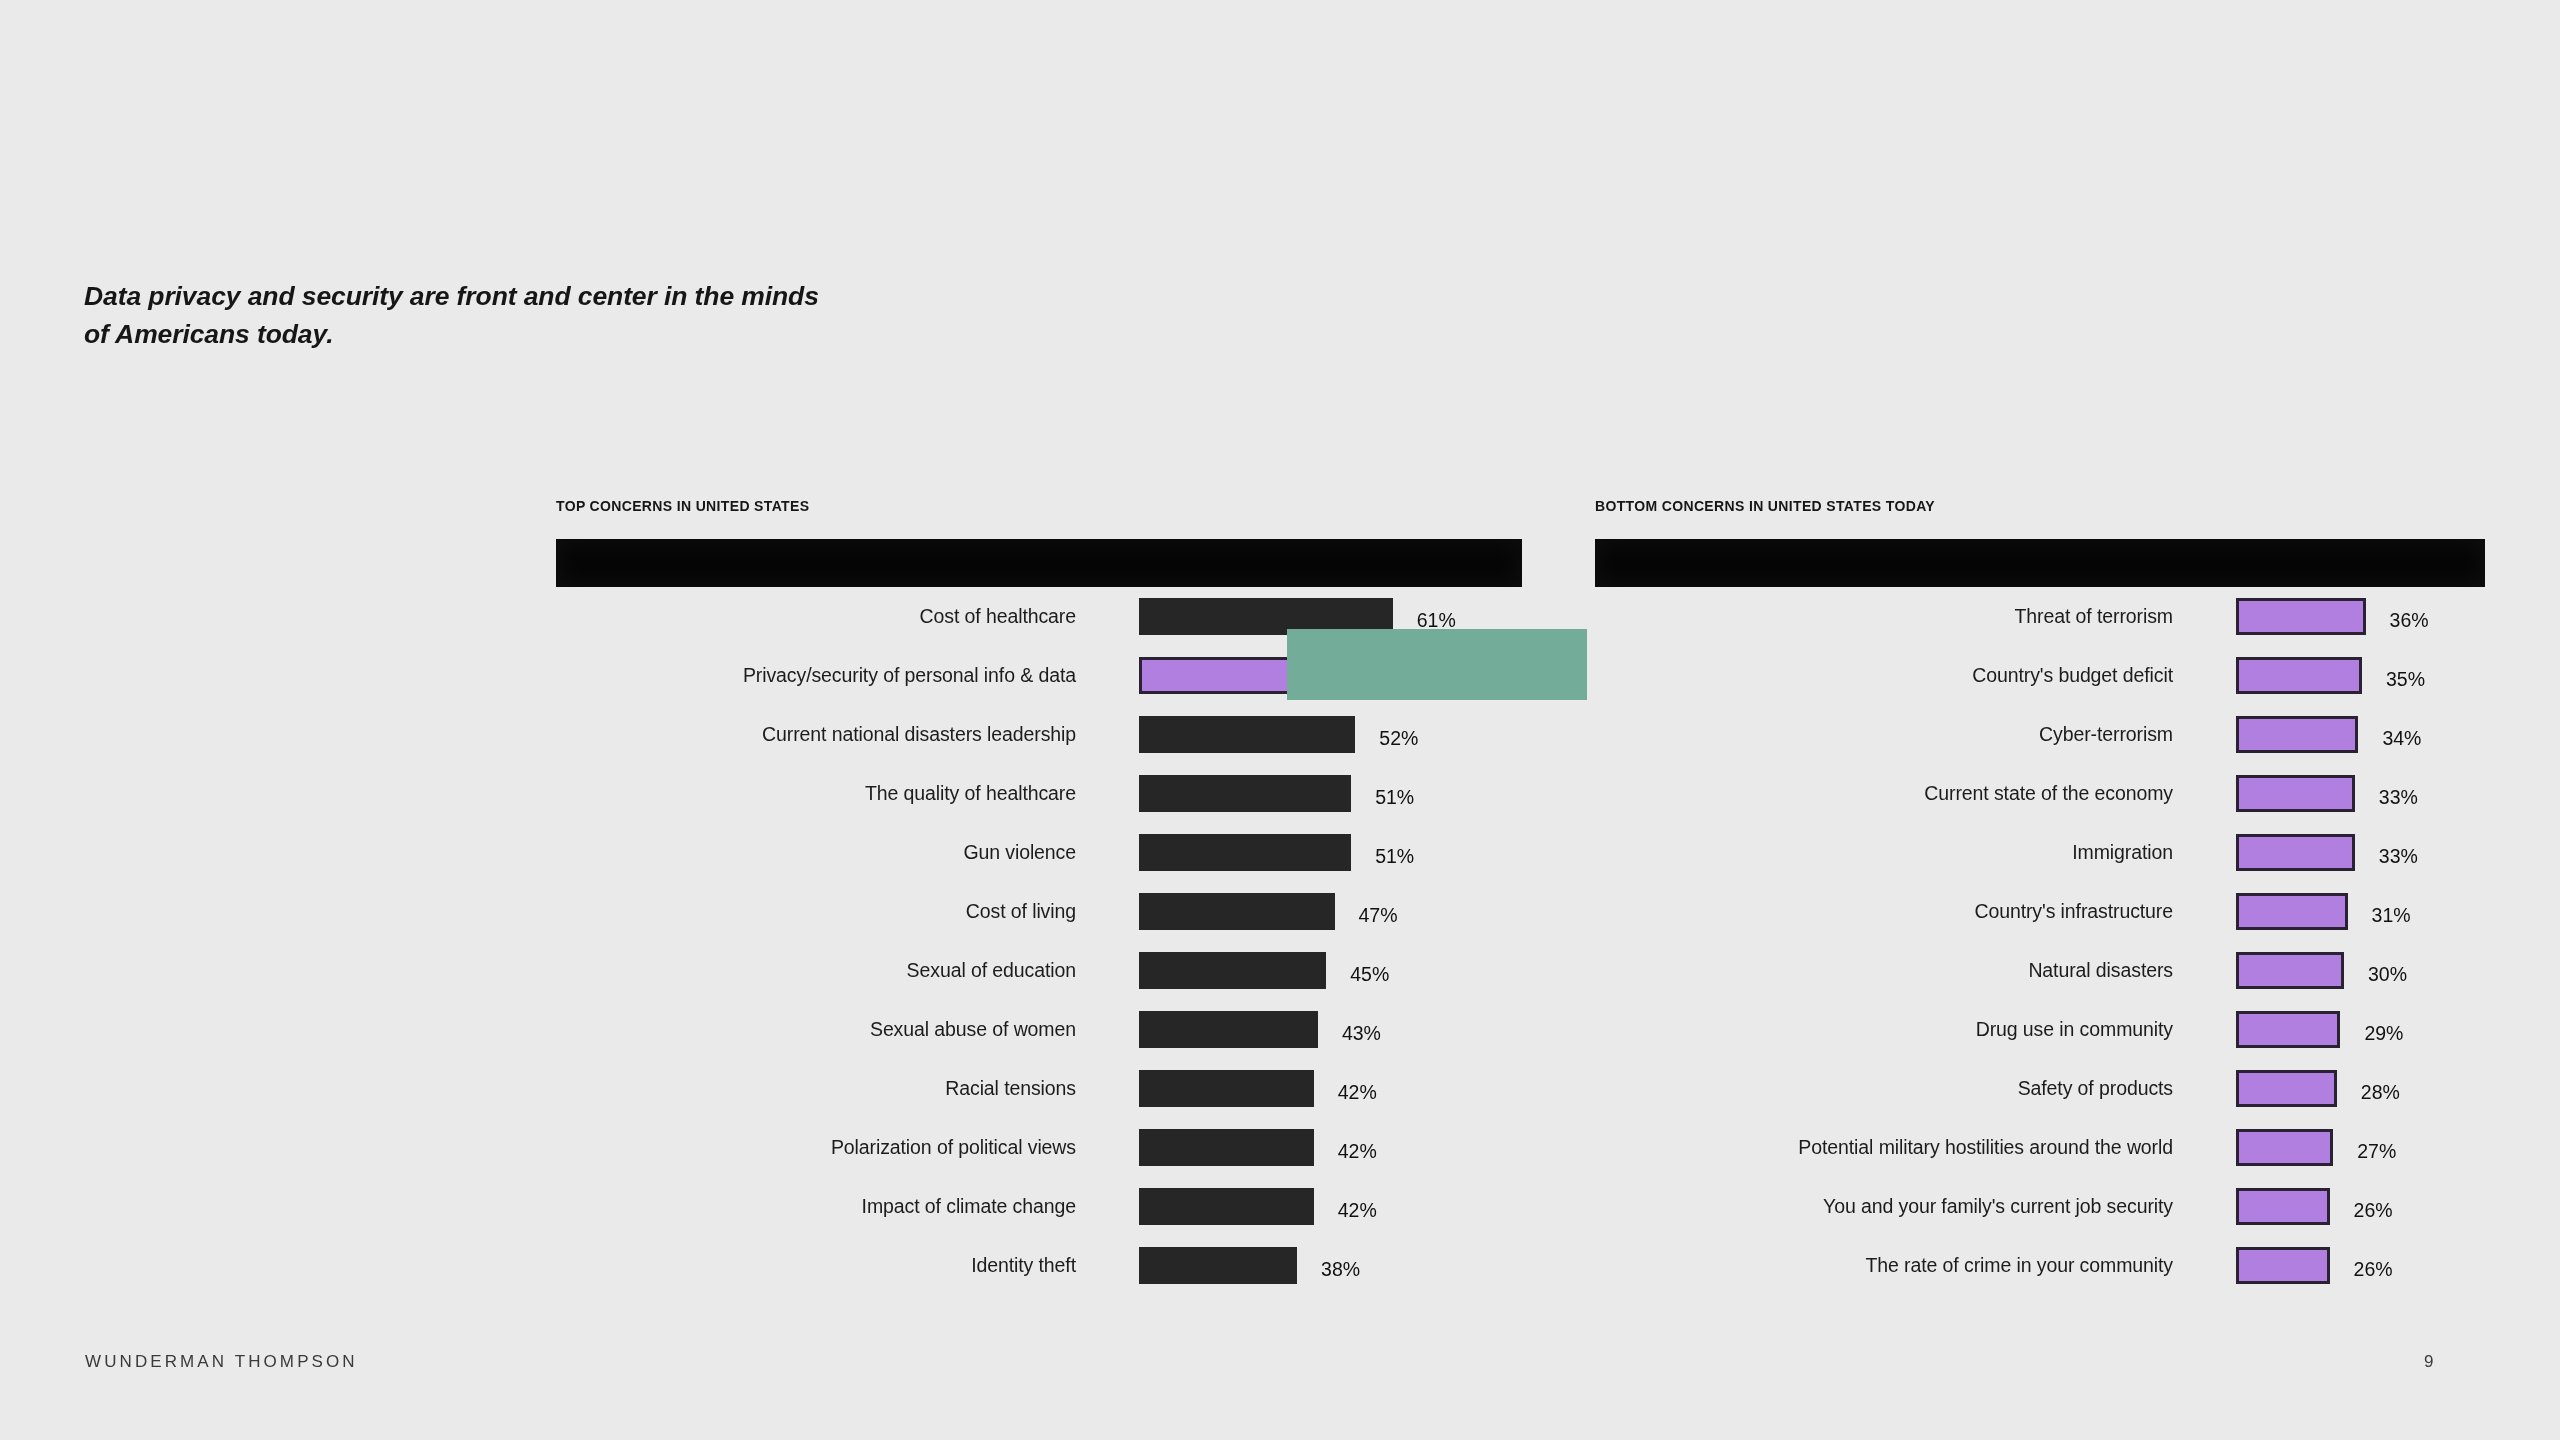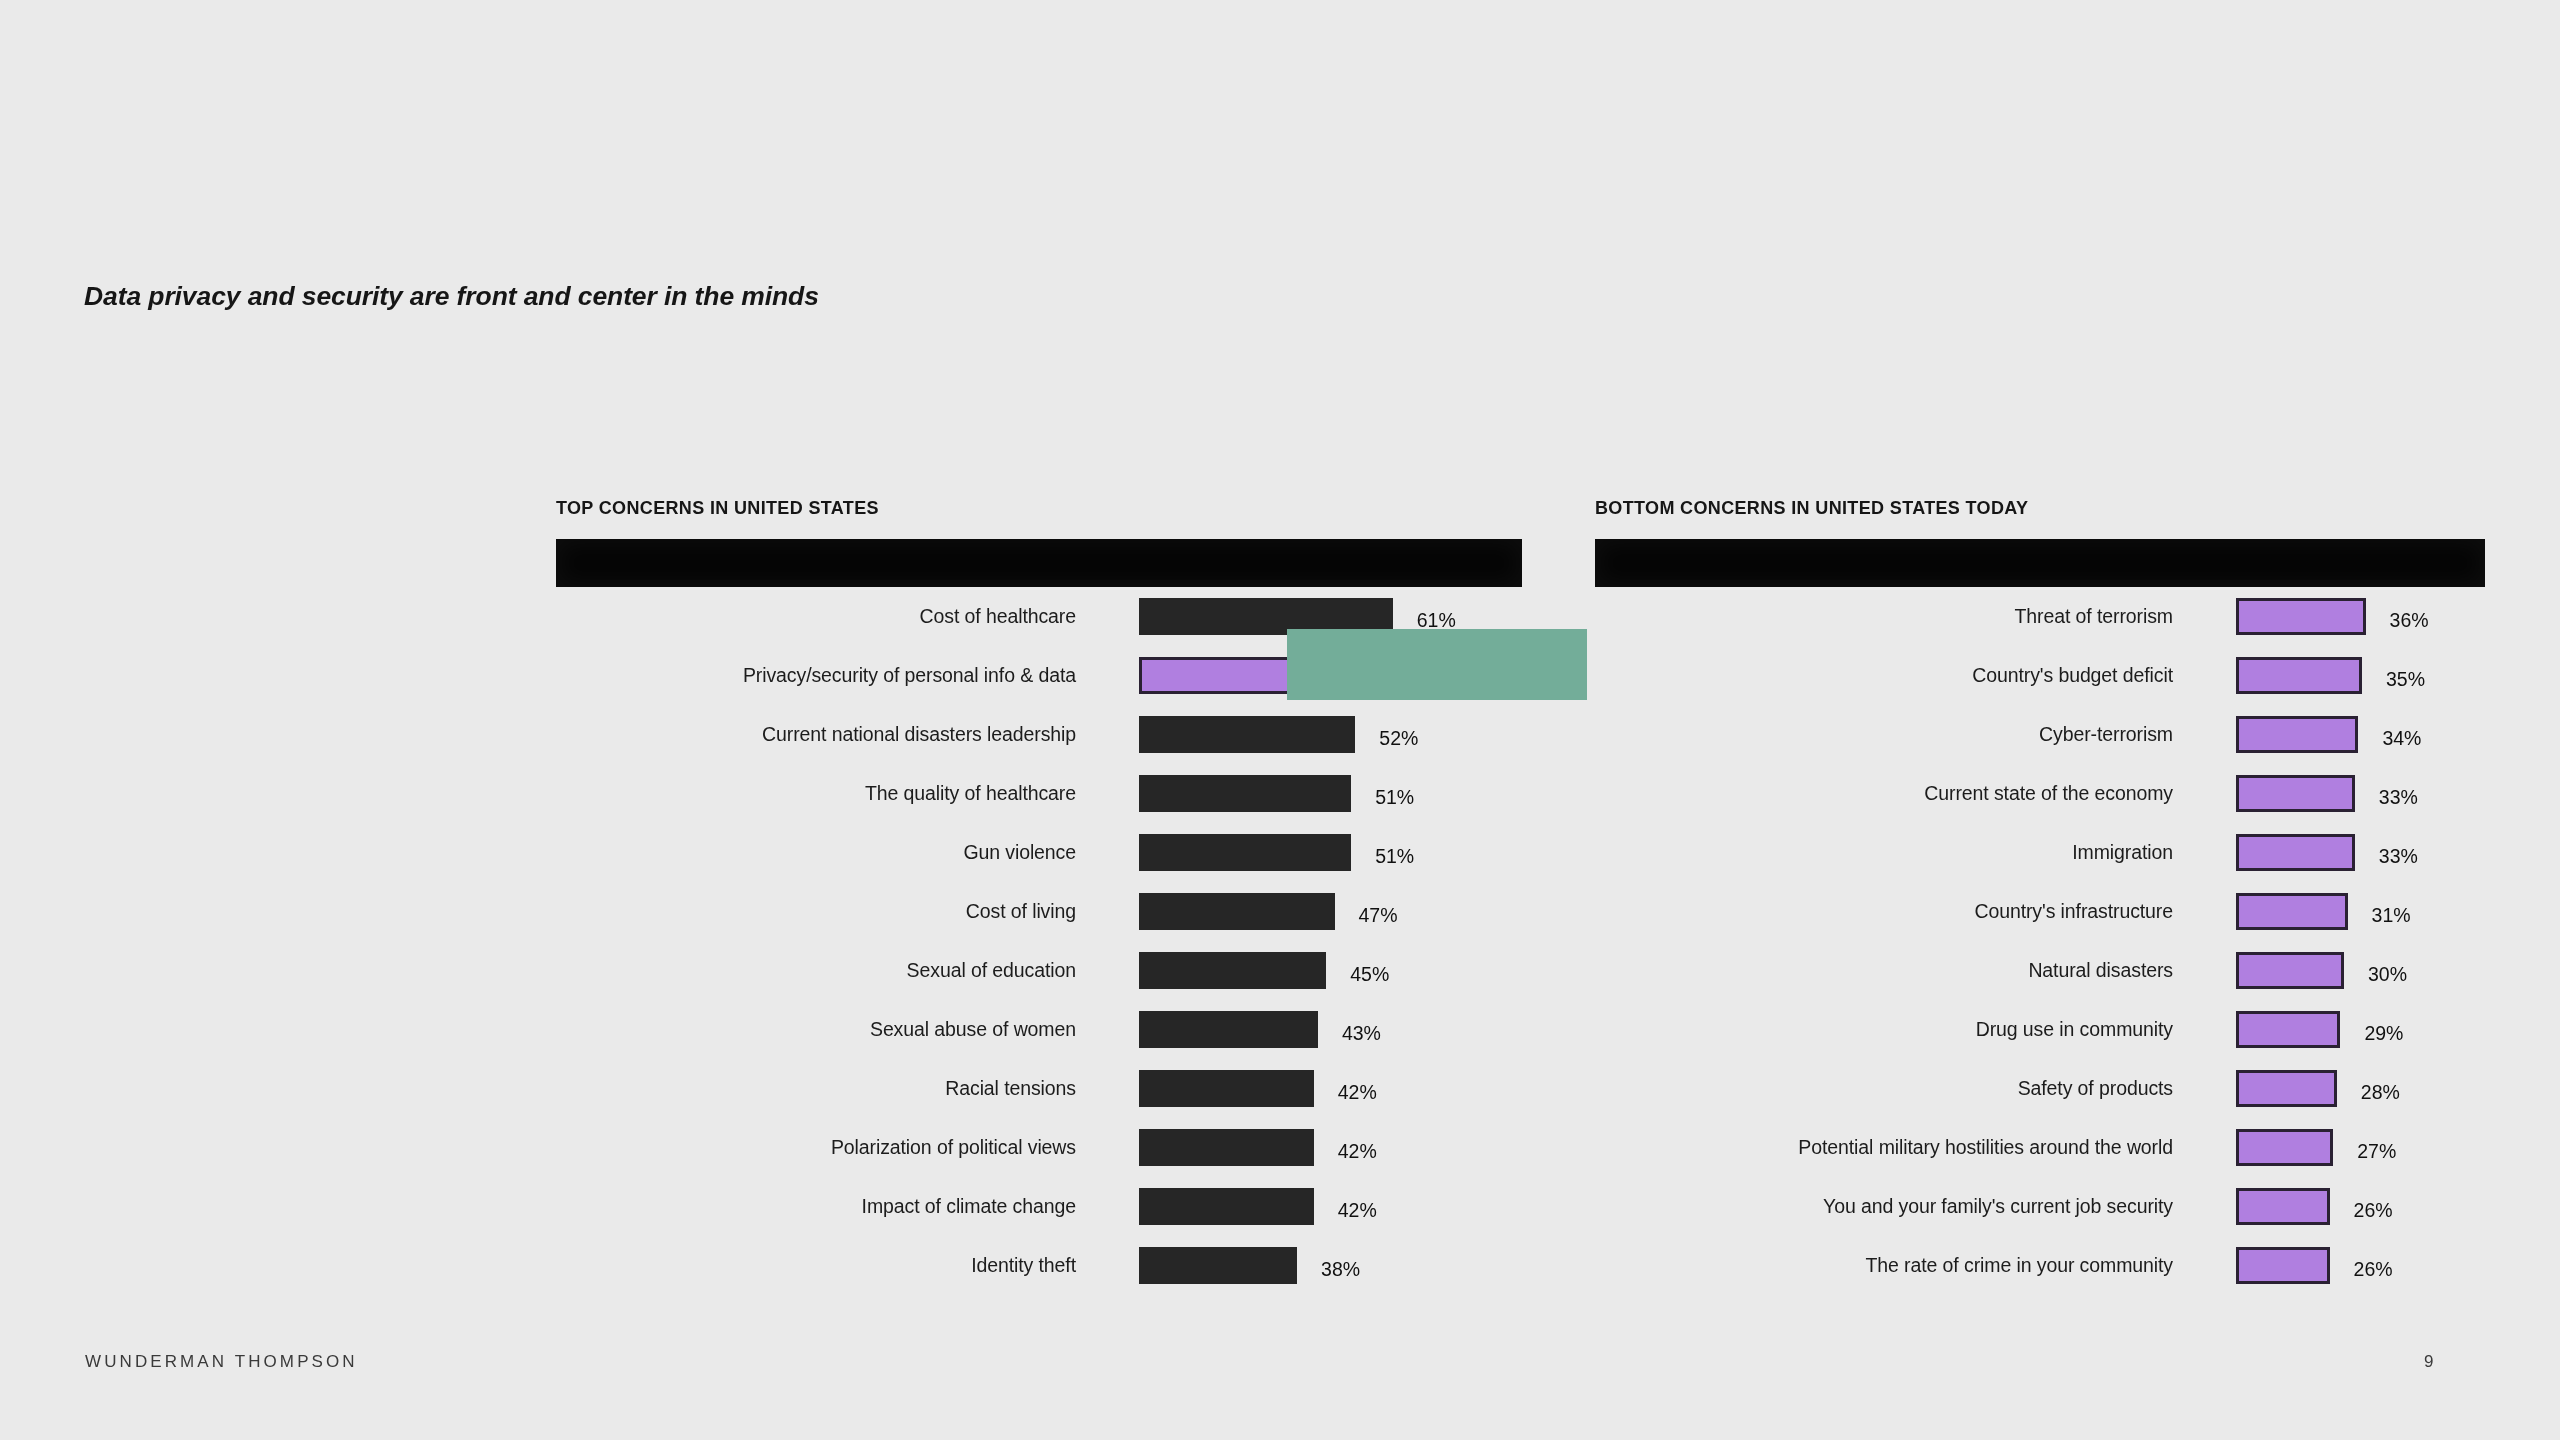--- a/index.html
+++ b/index.html
@@ -32,21 +32,21 @@
 
   
   .panel {
     position: absolute;
     top: 498px;
   }
   #panel-left  { left: 556px;  width: 966px; }
   #panel-right { left: 1595px; width: 890px; }
 
   .panel-title {
-    font-size: 18px;
+    font-size: 14px;
     font-weight: bold;
     color: #161616;
     letter-spacing: 0.35px;
     height: 26px;
     white-space: nowrap;
   }
 
   
   .redaction-bar {
     margin-top: 15px;
@@ -132,20 +132,21 @@
     top: 1352px;
     font-size: 17px;
     color: #3a3a3a;
   }
 </style>
 </head>
 <body>
 
 <div id="headline">
   <span class="hl-line">Data privacy and security are front and center in the minds</span>
+  <span class="hl-line">of Americans today.</span>
 </div>
 
 <div class="panel" id="panel-left">
   <div class="panel-title">TOP CONCERNS IN UNITED STATES</div>
   <div class="redaction-bar"></div>
   <div class="rows" id="rows-left">
       <div class="row">
         <div class="row-label">Cost of healthcare</div>
         <div class="bar-wrap">
           <div class="bar dark" style="width: 253.76px;"></div>

